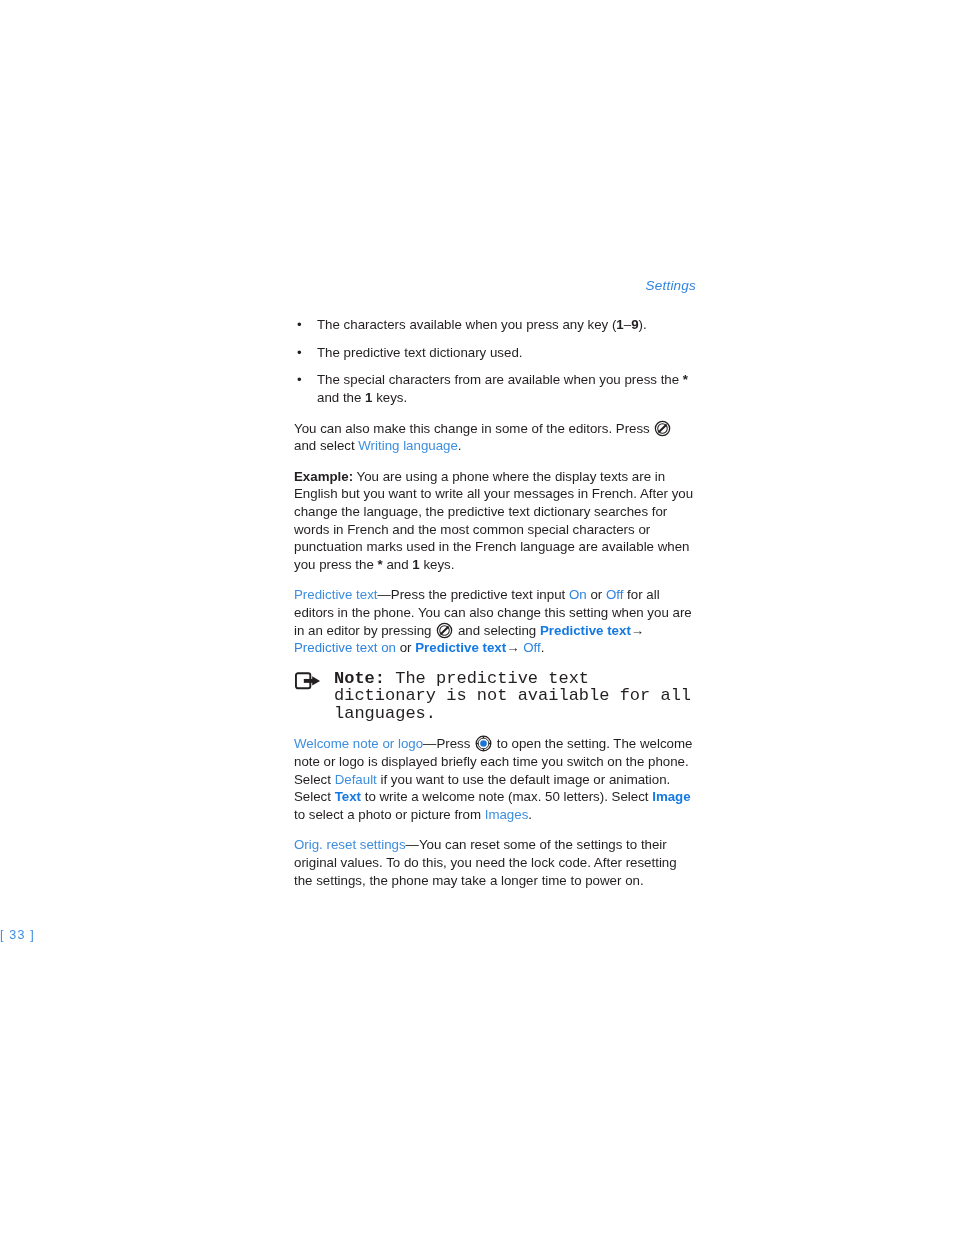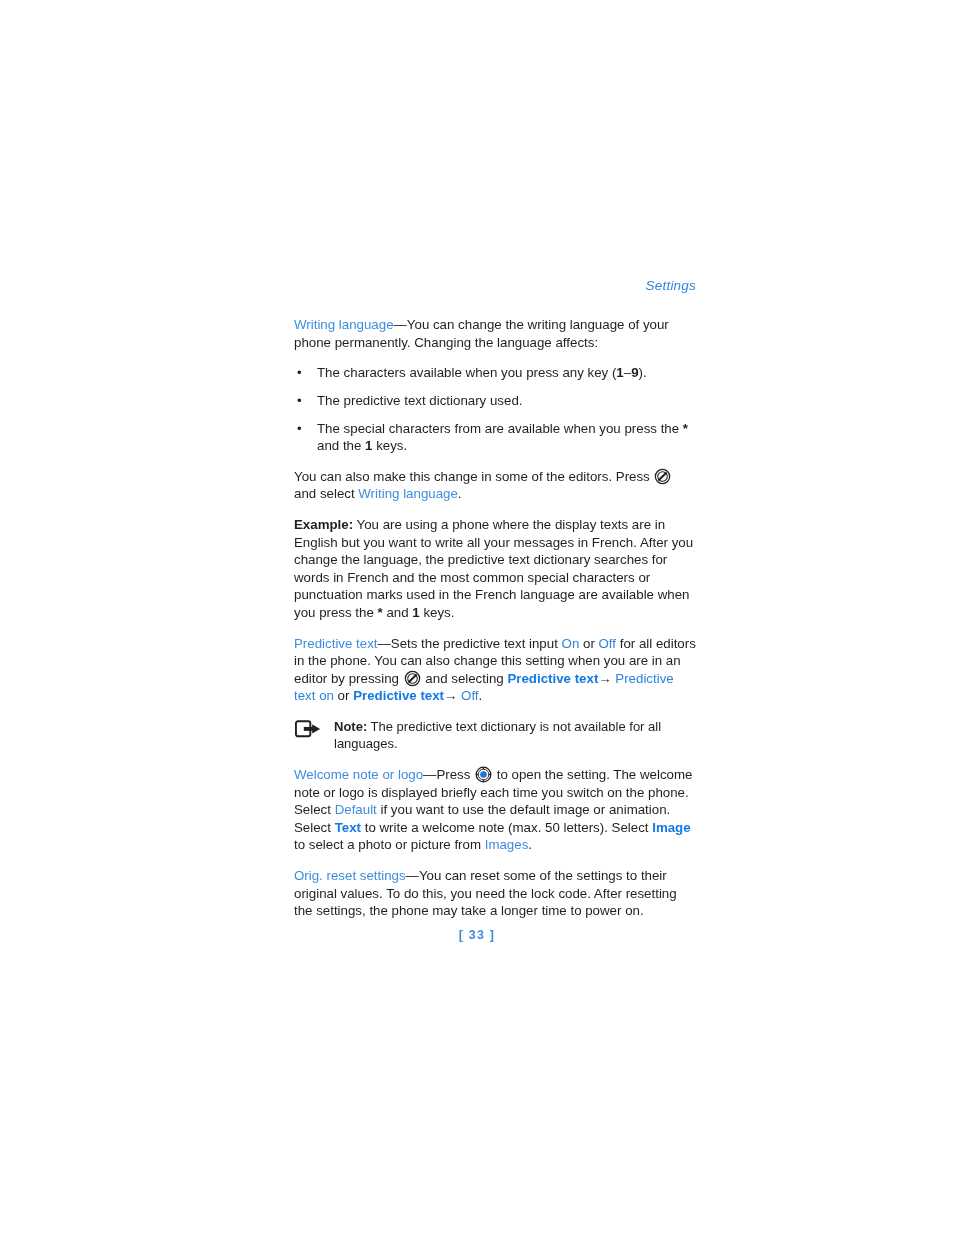--- a/index.html
+++ b/index.html
@@ -61,22 +61,23 @@
     font-size: 13.3px;
     line-height: 17.6px;
   }
   .note {
     position: relative;
     padding-left: 40px;
     margin: 13px 0 13px 0;
     min-height: 24px;
   }
   .note .note-text {
-    font-size: 13px;
+    font-size: 17px;
     line-height: 17.6px;
+    font-family: Liberation Mono, monospace;
   }
   .note-icon {
     position: absolute;
     left: 1px;
     top: 2px;
     width: 26px;
     height: 18px;
   }
   .lnk { color: #3d8ede; }
   .lnk-b { color: #1479e4; font-weight: bold; }
@@ -89,53 +90,50 @@
     vertical-align: -4px;
     width: 17px;
     height: 17px;
     margin: 0 1px;
   }
   .pagenum {
     position: absolute;
     left: 0;
     top: 928px;
     width: 954px;
-    text-align: center;
     font-size: 12.5px;
     color: #3d8ede;
     letter-spacing: 1.2px;
-    font-weight: bold;
   }
 </style>
 </head>
 <body>
 
 <div class="page">
 
   <div class="content">
 
     <div class="running-head">Settings</div>
 
-    <p class="para"><span class="lnk">Writing language</span><span>—</span><span>You can change the writing language of your phone permanently. Changing the language affects:</span></p>
 
     <ul class="bullets">
       <li><span class="dot">•</span><span>The characters available when you press any key (</span><span class="keycap">1</span><span>–</span><span class="keycap">9</span><span>).</span></li>
       <li><span class="dot">•</span><span>The predictive text dictionary used.</span></li>
       <li><span class="dot">•</span><span>The special characters from are available when you press the </span><span class="keycap">*</span><span> and the </span><span class="keycap">1</span><span> keys.</span></li>
     </ul>
 
     <p class="para"><span>You can also make this change in some of the editors. Press </span><span class="inline-icon"><svg viewBox="0 0 20 20" width="17" height="17">
             <circle cx="10" cy="10" r="8.4" fill="none" stroke="#231f20" stroke-width="1.5"></circle>
             <circle cx="10" cy="10" r="5.6" fill="none" stroke="#231f20" stroke-width="1.2"></circle>
             <line x1="5.2" y1="14.8" x2="14.8" y2="5.2" stroke="#231f20" stroke-width="2.4"></line>
           </svg></span><span> and select </span><span class="lnk">Writing language</span><span>.</span></p>
 
     <p class="para"><span class="bold">Example:</span><span> You are using a phone where the display texts are in English but you want to write all your messages in French. After you change the language, the predictive text dictionary searches for words in French and the most common special characters or punctuation marks used in the French language are available when you press the </span><span class="keycap">*</span><span> and </span><span class="keycap">1</span><span> keys.</span></p>
 
-    <p class="para"><span class="lnk">Predictive text</span><span>—</span><span>Sets the predictive text input </span><span class="ital-blue">On</span><span> or </span><span class="ital-blue">Off</span><span> for all editors in the phone. You can also change this setting when you are in an editor by pressing </span><span class="inline-icon"><svg viewBox="0 0 20 20" width="17" height="17">
+    <p class="para"><span class="lnk">Predictive text</span><span>—</span><span>Press the predictive text input </span><span class="ital-blue">On</span><span> or </span><span class="ital-blue">Off</span><span> for all editors in the phone. You can also change this setting when you are in an editor by pressing </span><span class="inline-icon"><svg viewBox="0 0 20 20" width="17" height="17">
             <circle cx="10" cy="10" r="8.4" fill="none" stroke="#231f20" stroke-width="1.5"></circle>
             <circle cx="10" cy="10" r="5.6" fill="none" stroke="#231f20" stroke-width="1.2"></circle>
             <line x1="5.2" y1="14.8" x2="14.8" y2="5.2" stroke="#231f20" stroke-width="2.4"></line>
           </svg></span><span> and selecting </span><span class="lnk-b">Predictive text</span><span class="arrow">→</span> <span class="ital-blue">Predictive text on</span><span> or </span><span class="lnk-b">Predictive text</span><span class="arrow">→</span> <span class="ital-blue">Off</span><span>.</span></p>
 
     <div class="note">
       <span class="note-icon">
         <svg viewBox="0 0 28 19" width="26" height="18">
           <rect x="1" y="1.2" width="15.5" height="16.2" rx="2.2" ry="2.2" fill="none" stroke="#231f20" stroke-width="2.1"></rect>
           <rect x="9.5" y="7.3" width="11" height="4.2" fill="#231f20"></rect>

